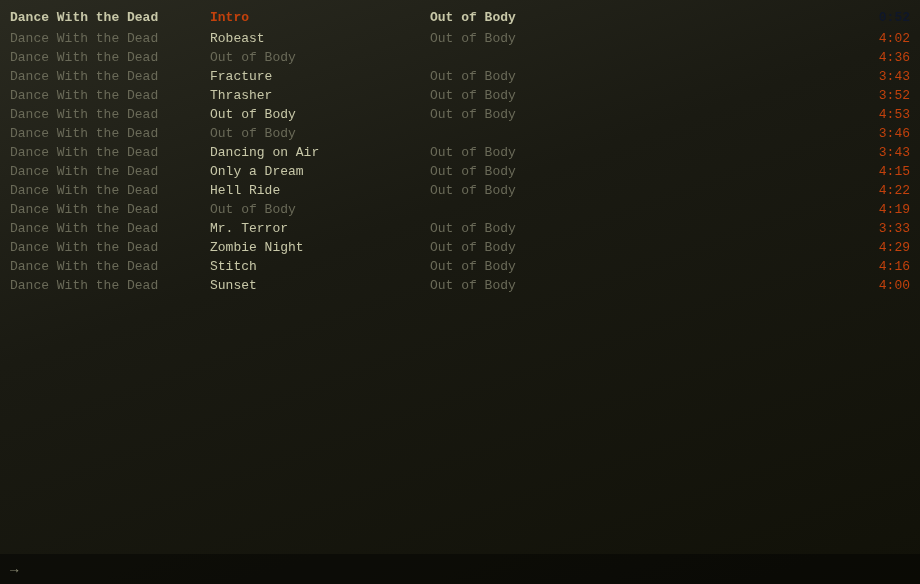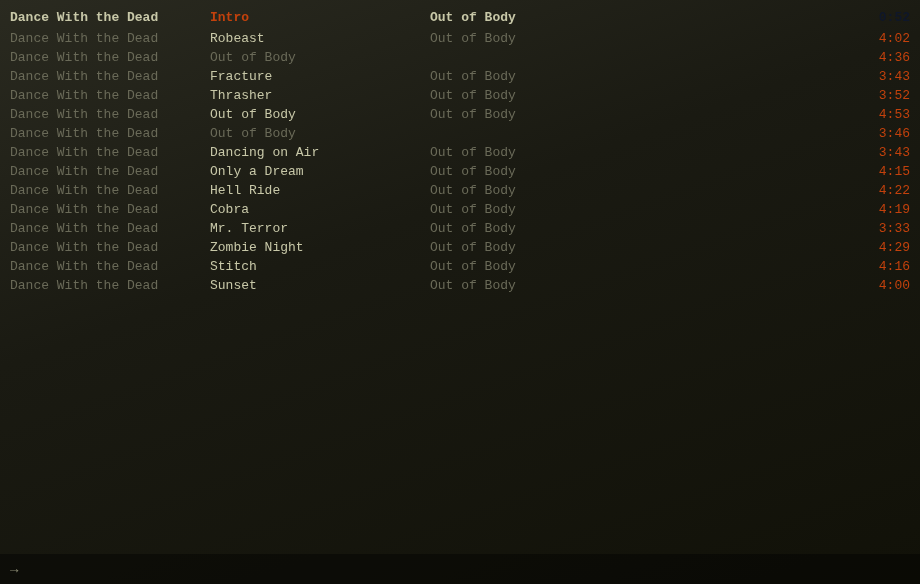--- a/index.html
+++ b/index.html
@@ -153,21 +153,20 @@
       <div class="col-duration">4:15</div>
     </div>
     <div class="track-row">
       <div class="col-artist">Dance With the Dead</div>
       <div class="col-title">Hell Ride</div>
       <div class="col-album">Out of Body</div>
       <div class="col-duration">4:22</div>
     </div>
     <div class="track-row">
       <div class="col-artist">Dance With the Dead</div>
-      <div class="col-title">Cobra</div>
       <div class="col-album">Out of Body</div>
       <div class="col-duration">4:19</div>
     </div>
     <div class="track-row">
       <div class="col-artist">Dance With the Dead</div>
       <div class="col-title">Mr. Terror</div>
       <div class="col-album">Out of Body</div>
       <div class="col-duration">3:33</div>
     </div>
     <div class="track-row">

